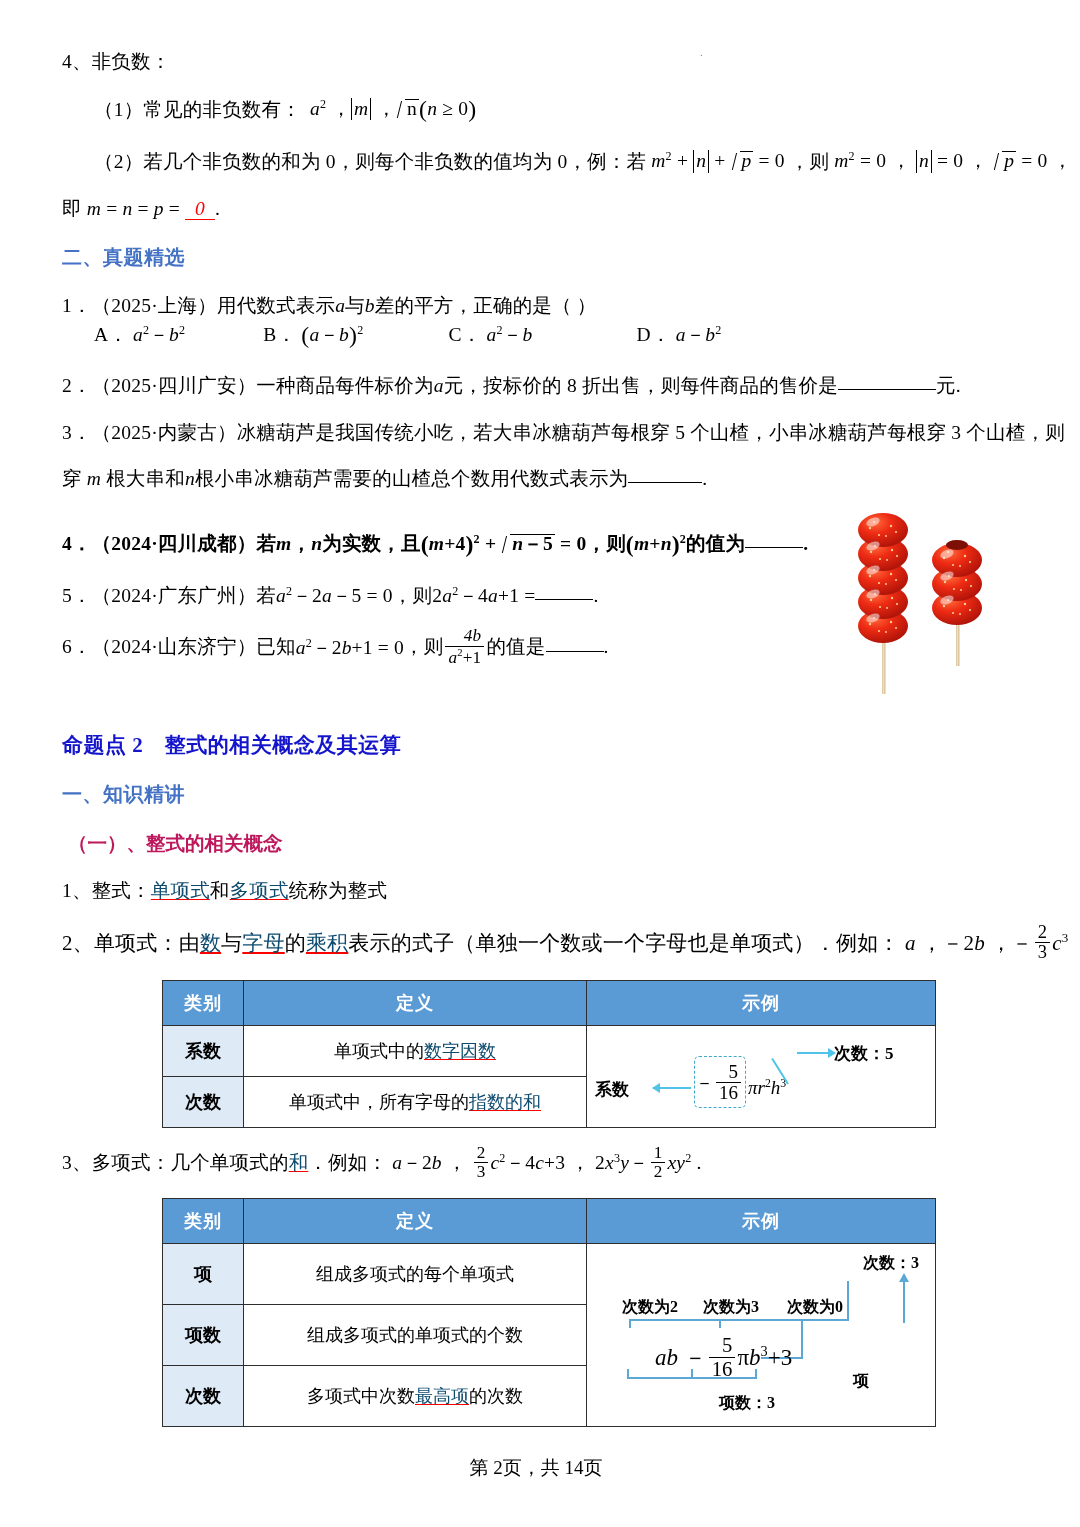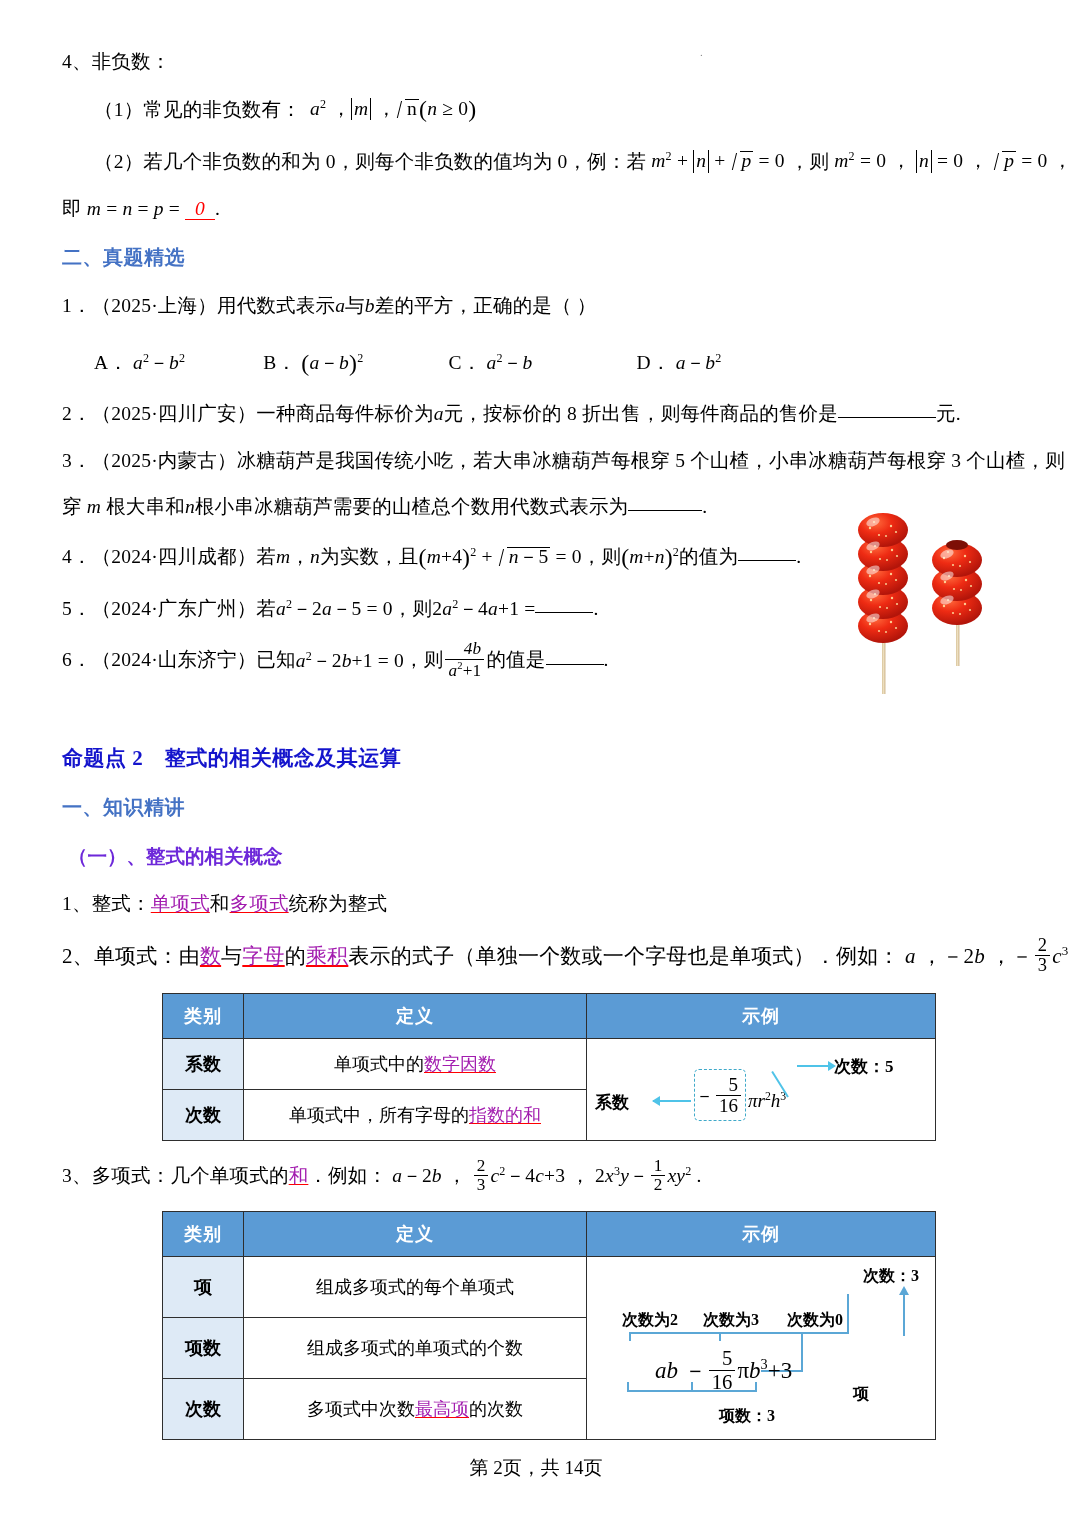--- a/index.html
+++ b/index.html
@@ -95,21 +95,21 @@
   .blank-m { width: 74px; }
   .blank-l { width: 98px; }
 
   .redfill {
     color: #ff0000;
     border-bottom: 1.2px solid #ff0000;
     padding: 0 10px;
     font-style: italic;
   }
   .redu {
-    color: #a21caf;
+    color: #0c4a6e;
     text-decoration: underline;
     text-decoration-color: #ff0000;
     text-underline-offset: 2px;
   }
 
   
   .h-sub {
     font-size: 20px;
     font-weight: bold;
     color: #4472C4;
@@ -119,21 +119,21 @@
   .h-main {
     font-size: 21px;
     font-weight: bold;
     color: #1414CC;
     font-family: "Liberation Serif", serif;
     letter-spacing: 0.5px;
   }
   .h-bold {
     font-size: 19.5px;
     font-weight: bold;
-    color: #6d28d9;
+    color: #be185d;
   }
 
   
   table.concept {
     border-collapse: collapse;
     table-layout: fixed;
     font-size: 18px;
     margin-left: 100px;
   }
   table.concept th, table.concept td {
@@ -263,21 +263,21 @@
         </span><span class="redfill">0</span><span>.</span>
       </div>
     </div>
 
     <div class="h-sub" style="margin-top:26px;">二、真题精选</div>
 
     <div class="line" style="margin-top:25px;">
       <span>1．</span><span>（2025·上海）</span><span>用代数式表示</span><span class="mi">a</span><span>与</span><span class="mi">b</span><span>差的平方，正确的是（   ）</span>
     </div>
 
-    <div class="line indent1" style="margin-top:36px;">
+    <div class="line indent1" style="margin-top:8px;">
       <span>
         <span>A．</span>&nbsp;<span class="mi">a</span><sup class="exp">2</sup>－<span class="mi">b</span><sup class="exp">2</sup>
       </span>
       <span style="display:inline-block;width:68px"></span>
       <span>
         <span>B．</span>&nbsp;<span class="bigparen">(</span><span class="mi">a</span>－<span class="mi">b</span><span class="bigparen">)</span><sup class="exp">2</sup>
       </span>
       <span style="display:inline-block;width:75px"></span>
       <span>
         <span>C．</span>&nbsp;<span class="mi">a</span><sup class="exp">2</sup>－<span class="mi">b</span>
@@ -292,21 +292,21 @@
       <span>2．</span><span>（2025·四川广安）</span><span>一种商品每件标价为</span><span class="mi">a</span><span>元，按标价的 8 折出售，则每件商品的售价是</span><span class="blank blank-l"></span><span>元.</span>
     </div>
 
     <div class="line" style="margin-top:28px;">
       <span>3．</span><span>（2025·内蒙古）</span><span>冰糖葫芦是我国传统小吃，若大串冰糖葫芦每根穿 5 个山楂，小串冰糖葫芦每根穿 3 个山楂，则</span>
     </div>
     <div class="line" style="margin-top:26px;">
       <span>穿</span>&nbsp;<span class="mi">m</span>&nbsp;<span>根大串和</span><span class="mi">n</span><span>根小串冰糖葫芦需要的山楂总个数用代数式表示为</span><span class="blank blank-m"></span><span>.</span>
     </div>
 
-    <div class="line" style="margin-top:29px;">
+    <div class="line" style="margin-top:44px;font-weight:bold;">
       <span>4．</span><span>（2024·四川成都）</span><span>若</span><span class="mi">m</span><span>，</span><span class="mi">n</span><span>为实数，且</span><span><span class="bigparen">(</span><span class="mi">m</span>+4<span class="bigparen">)</span><sup class="exp">2</sup> + <span class="sqrt"><span class="rad"><span class="mi">n</span>－5</span></span> = 0</span><span>，则</span><span><span class="bigparen">(</span><span class="mi">m</span>+<span class="mi">n</span><span class="bigparen">)</span><sup class="exp">2</sup></span><span>的值为</span><span class="blank blank-s"></span><span>.</span>
     </div>
 
     <div class="line" style="margin-top:28px;">
       <span>5．</span><span>（2024·广东广州）</span><span>若</span><span><span class="mi">a</span><sup class="exp">2</sup>－2<span class="mi">a</span>－5 = 0</span><span>，则</span><span>2<span class="mi">a</span><sup class="exp">2</sup>－4<span class="mi">a</span>+1 =</span><span class="blank blank-s"></span><span>.</span>
     </div>
 
     <div class="line" style="margin-top:24px;">
       <span>6．</span><span>（2024·山东济宁）</span><span>已知</span><span><span class="mi">a</span><sup class="exp">2</sup>－2<span class="mi">b</span>+1 = 0</span><span>，则</span><span class="frac"><span class="num mi">4b</span><span class="den"><span class="mi">a</span><sup class="exp">2</sup>+1</span></span><span>的值是</span><span class="blank blank-s"></span><span>.</span>
     </div>

